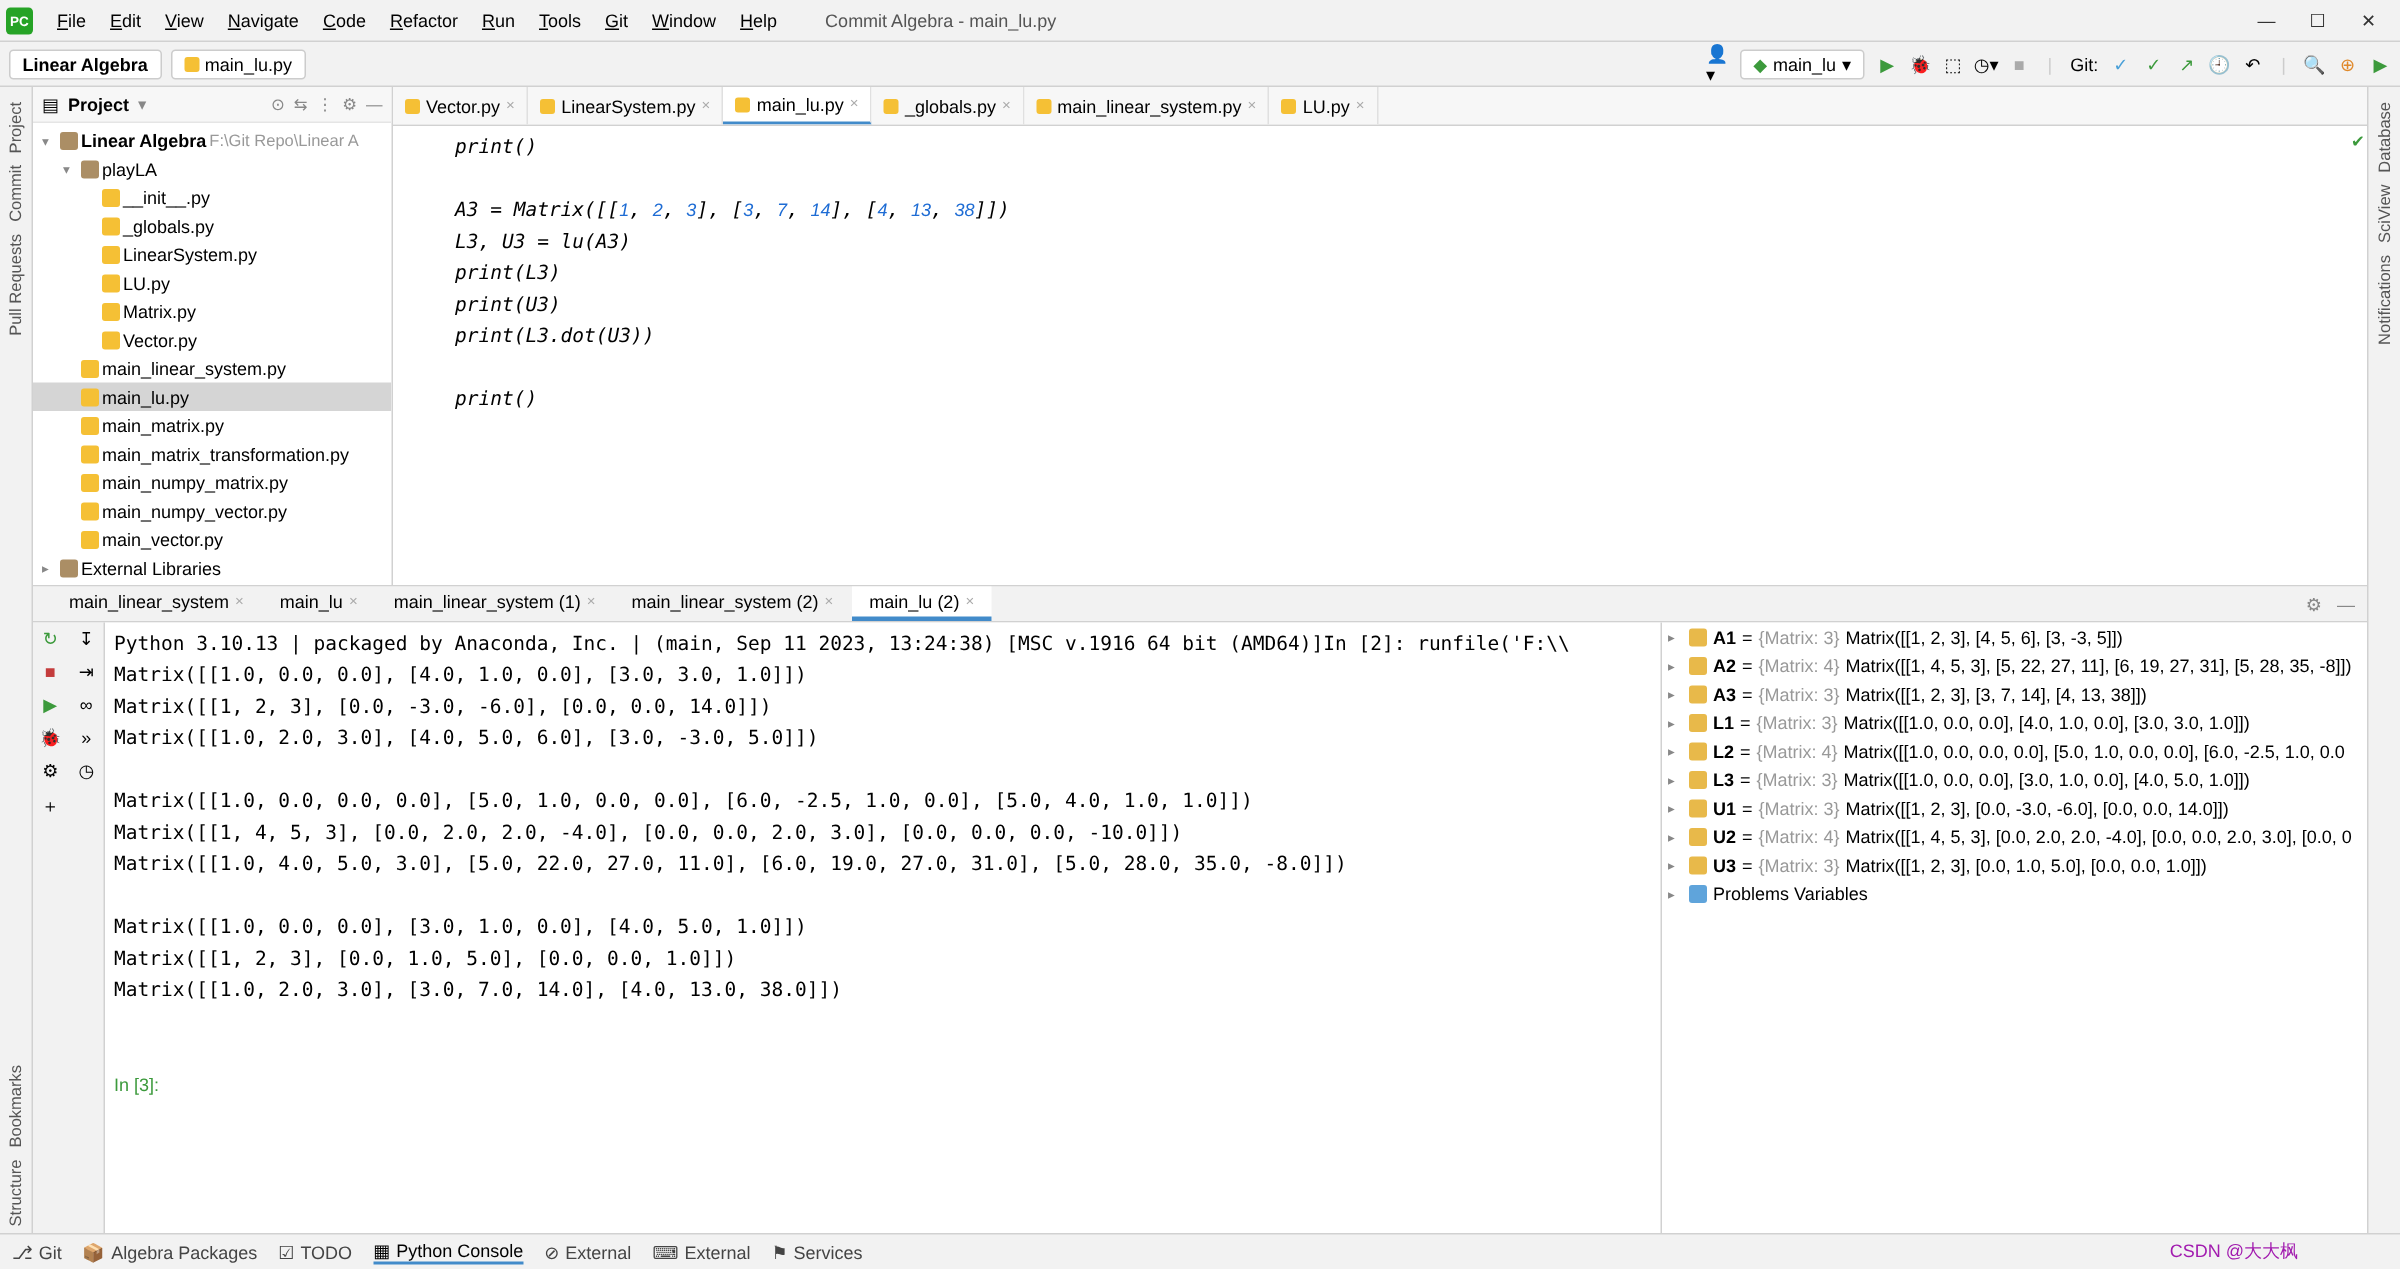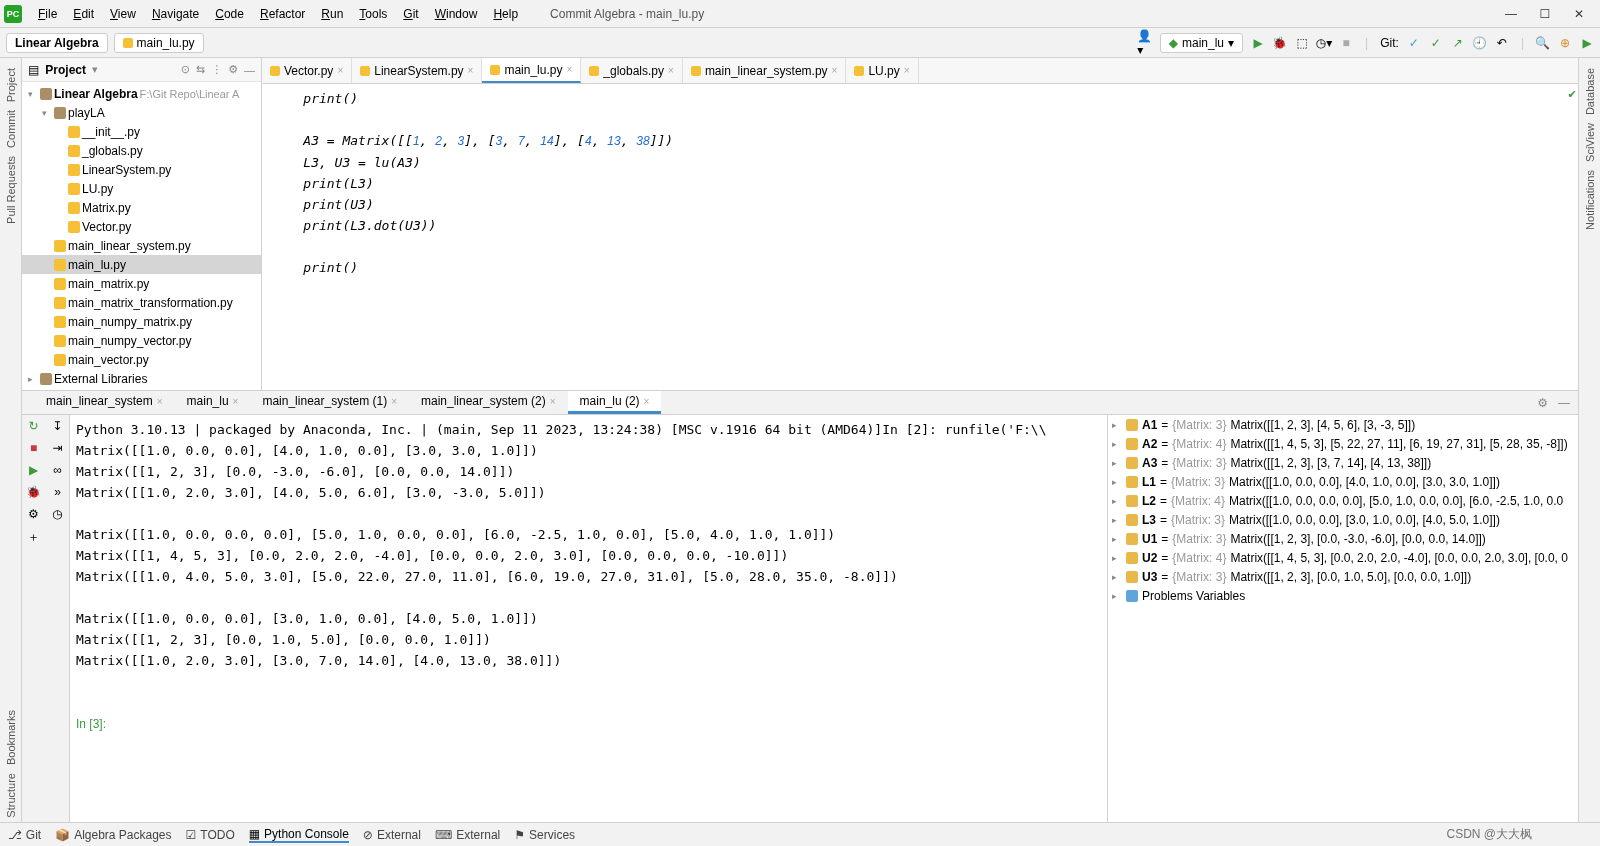--- a/index.html
+++ b/index.html
@@ -479,14 +479,14 @@
       </div>
       <div class="status-item">
         <span>⌨</span>
         <span>External</span>
       </div>
       <div class="status-item">
         <span>⚑</span>
         <span>Services</span>
       </div>
     </div>
-  <div style="margin-left:auto;color:#737373;padding-right:60px;">CSDN @大大枫</div>
+  <div style="margin-left:auto;color:#a21caf;padding-right:60px;">CSDN @大大枫</div>
 </div>
 
 </body></html>

